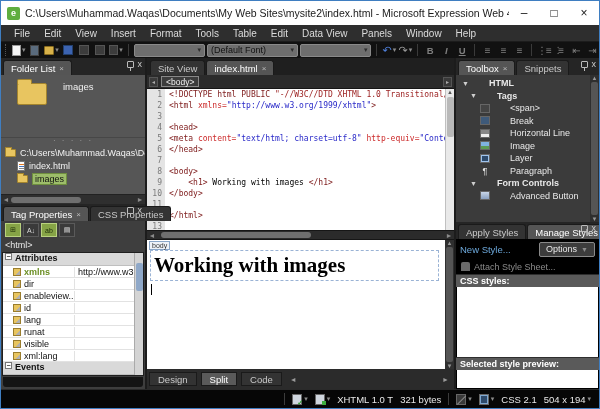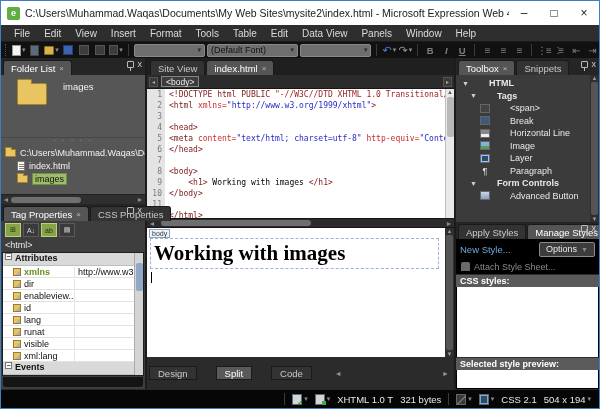--- a/index.html
+++ b/index.html
@@ -104,21 +104,21 @@
   .mid-hscroll { height:10px; background:#2b2b2b; display:flex; align-items:center; flex:0 0 auto; border-top:1px solid #161616; border-bottom:1px solid #161616; }
   .mid-hscroll .hthumb { width:150px; margin-left:4px; }
   .design-wrap { height:129px; background:#fff; position:relative; flex:0 0 auto; display:flex; overflow:hidden; }
   .design-body { flex:1; position:relative; overflow:hidden; }
   .body-chip { position:absolute; left:2px; top:1px; border:1px solid #8aa6c8; background:#eef2f8; color:#333; font-size:7px; padding:0 2px; }
   .h1-box { position:absolute; left:3px; right:6px; top:10px; height:31px; border:1px dashed #9ab3d5; }
   .design-h1 { font-family:"Liberation Serif", serif; font-weight:bold; font-size:21px; color:#000; padding:2px 0 0 3px; white-space:nowrap; }
   .caret { position:absolute; left:4px; top:44px; width:1px; height:11px; background:#000; }
   .design-vscroll { width:9px; background:#2f2f2f; display:flex; flex-direction:column; align-items:center; justify-content:space-between; color:#999; font-size:6px; flex:0 0 auto; }
   .design-vscroll .vth { width:7px; flex:1; margin:1px 0; background:#555; border-radius:2px; }
-  .view-tabbar { height:32px; background:#2b2b2b; display:flex; align-items:center; padding-left:2px; gap:19px; flex:0 0 auto; position:relative; }
+  .view-tabbar { height:20px; background:#2b2b2b; display:flex; align-items:center; padding-left:2px; gap:4px; flex:0 0 auto; position:relative; }
   .view-tab { height:14px; padding:0 8px; font-size:9.5px; color:#c9c9c9; display:flex; align-items:center; background:#333; border:1px solid #1a1a1a; }
   .view-tab.active { background:#5a5a5a; color:#fff; }
   .view-arrow { color:#9a9a9a; font-size:7px; padding:0 4px; }
   .view-arrow.right { position:absolute; right:1px; }
   
   .toolbox { height:164px; flex:0 0 auto; }
   .tbx-body { flex:1; background:#3b3b3b; overflow:hidden; display:flex; min-height:0; }
   .tbx-tree { flex:1; padding-top:2px; overflow:hidden; }
   .tbx-row { display:flex; align-items:center; gap:20px; height:12.5px; font-size:9px; color:#e8e8e8; white-space:nowrap; }
   .tbx-row.lvl0 { padding-left:6px; font-weight:bold; }

